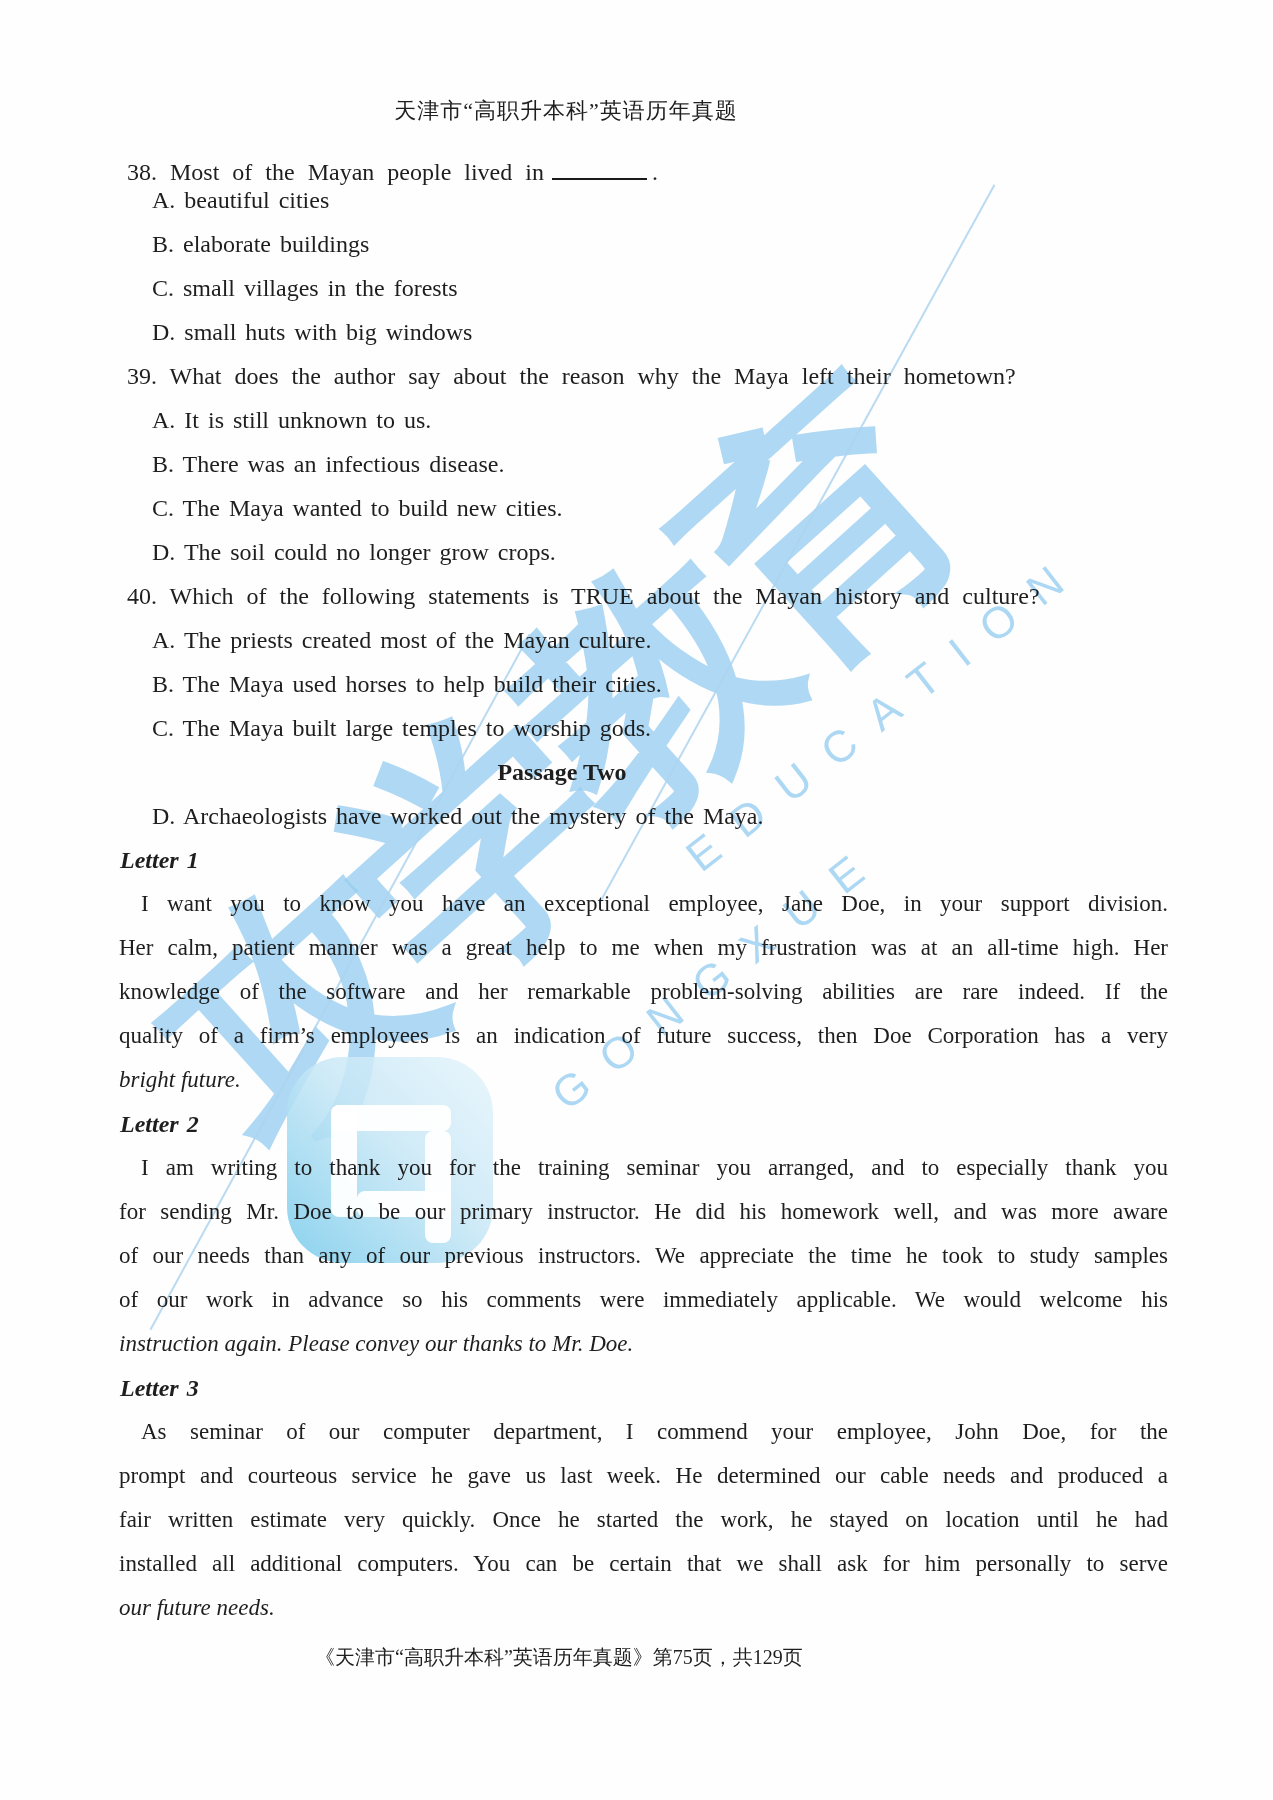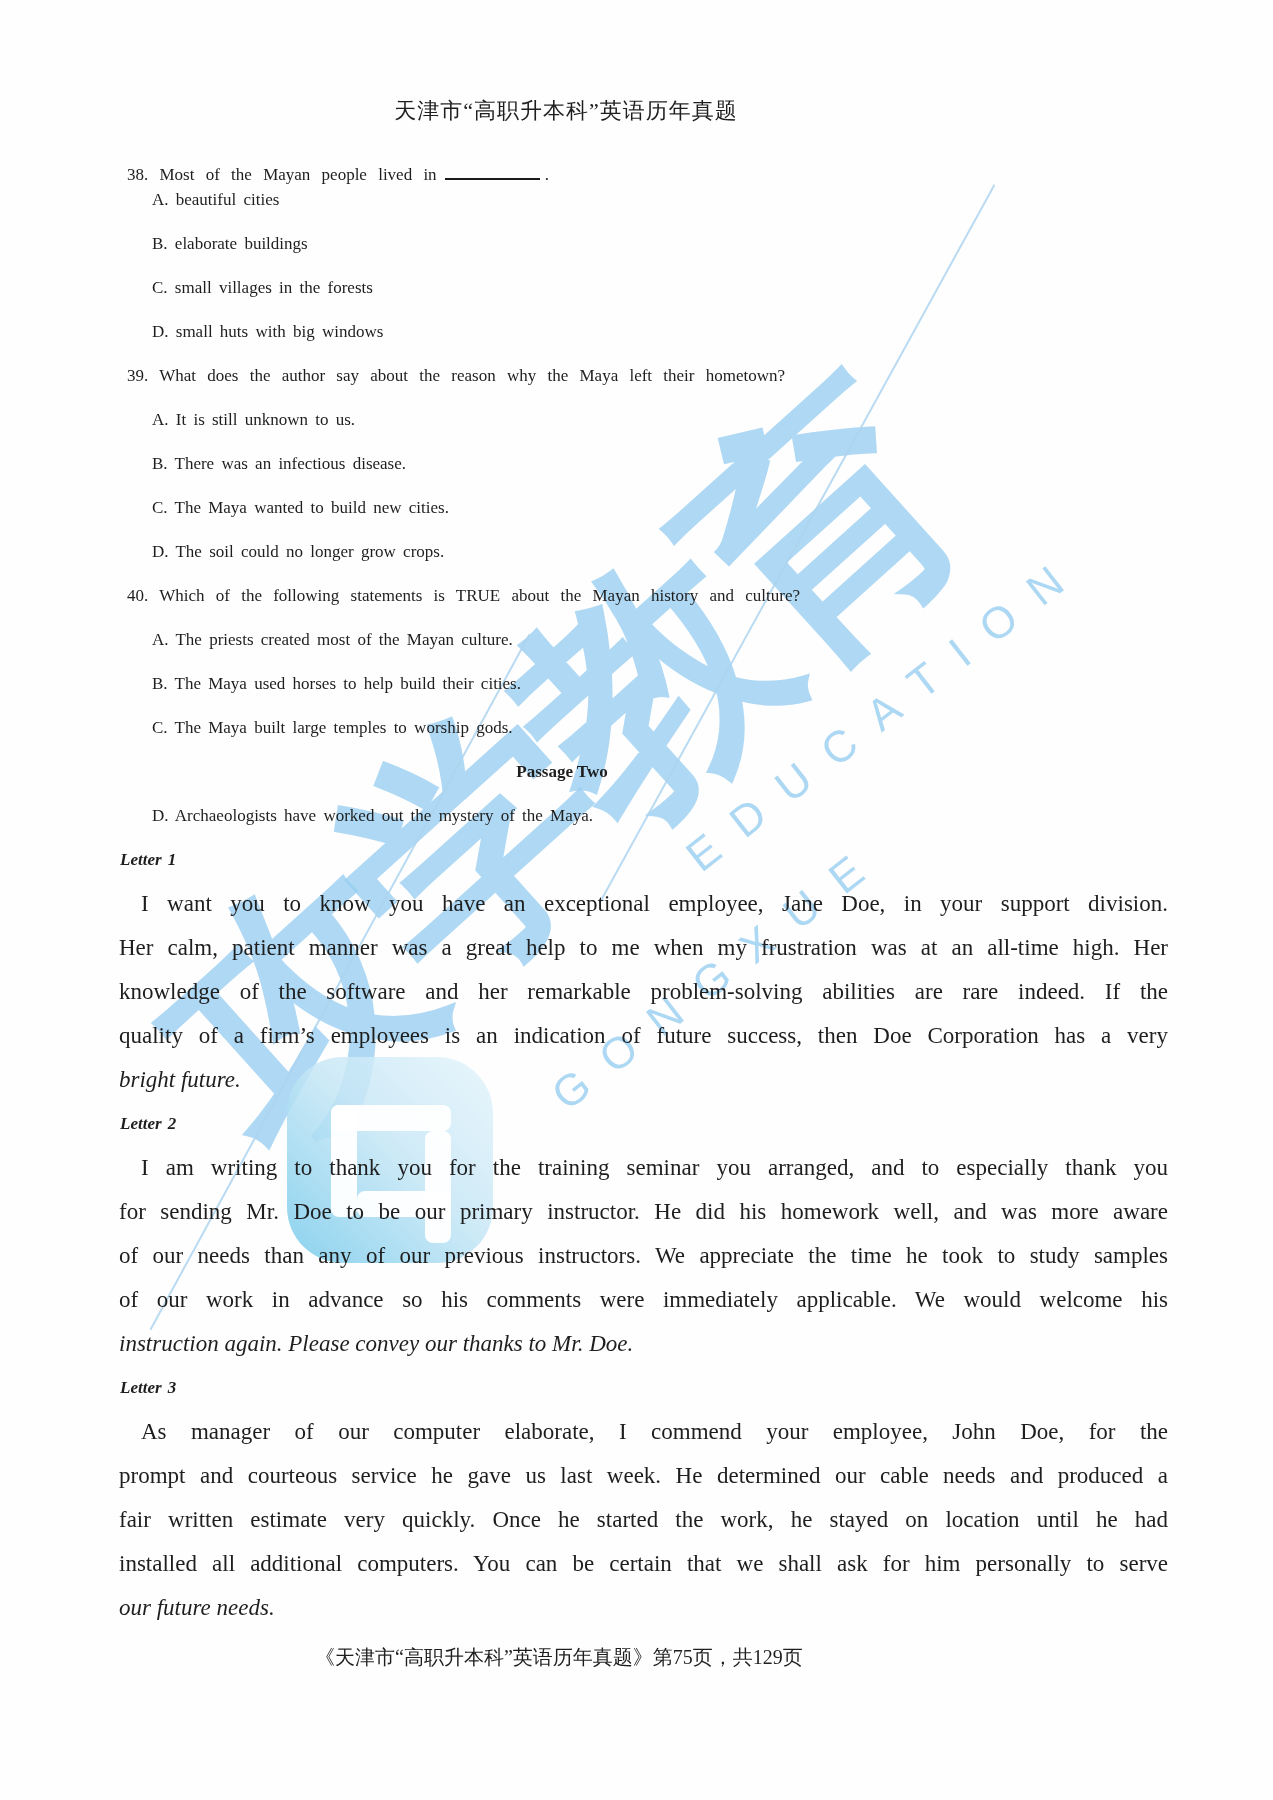--- a/index.html
+++ b/index.html
@@ -38,21 +38,21 @@
   .p4{left:70px;top:134px;width:94px;height:26px;}
 
   
   .header-line{
     position:absolute;left:0;right:0;top:96px;text-align:center;
     padding-right:141px;font-size:22px;letter-spacing:1px;z-index:2;
   }
   .content{
     position:absolute;left:119px;top:134px;width:1049px;z-index:2;
   }
-  .ln{height:44px;line-height:44px;font-size:17px;white-space:nowrap;}
+  .ln{height:44px;line-height:44px;font-size:24px;white-space:nowrap;}
   .q{padding-left:8px;word-spacing:7px;}
   .opt{padding-left:33px;word-spacing:3px;}
   .jl{font-size:23px;text-align:justify;text-align-last:justify;white-space:normal;word-spacing:1px;}
   .jl.first{text-indent:22px;}
   .pl{font-size:23px;text-align:left;white-space:nowrap;font-style:italic;}
   .letter-head{font-weight:bold;font-style:italic;padding-left:1px;word-spacing:2px;}
   .passage-head{text-align:center;font-weight:bold;padding-right:163px;white-space:normal;}
   .blank{
     display:inline-block;width:95px;height:100%;vertical-align:baseline;
     border-bottom:2px solid #1a1a1a;margin:0 5px 0 8px;
@@ -116,21 +116,21 @@
     <div class="ln pl">bright future.</div>
 
     <div class="ln letter-head">Letter 2</div>
     <div class="ln jl first">I am writing to thank you for the training seminar you arranged, and to especially thank you</div>
     <div class="ln jl">for sending Mr. Doe to be our primary instructor. He did his homework well, and was more aware</div>
     <div class="ln jl">of our needs than any of our previous instructors. We appreciate the time he took to study samples</div>
     <div class="ln jl">of our work in advance so his comments were immediately applicable. We would welcome his</div>
     <div class="ln pl">instruction again. Please convey our thanks to Mr. Doe.</div>
 
     <div class="ln letter-head">Letter 3</div>
-    <div class="ln jl first">As manager of our computer elaborate, I commend your employee, John Doe, for the</div>
+    <div class="ln jl first">As seminar of our computer department, I commend your employee, John Doe, for the</div>
     <div class="ln jl">prompt and courteous service he gave us last week. He determined our cable needs and produced a</div>
     <div class="ln jl">fair written estimate very quickly. Once he started the work, he stayed on location until he had</div>
     <div class="ln jl">installed all additional computers. You can be certain that we shall ask for him personally to serve</div>
     <div class="ln pl">our future needs.</div>
 
   </div>
 
   <div class="footer-line">《天津市“高职升本科”英语历年真题》第75页，共129页</div>
 
 </div>

